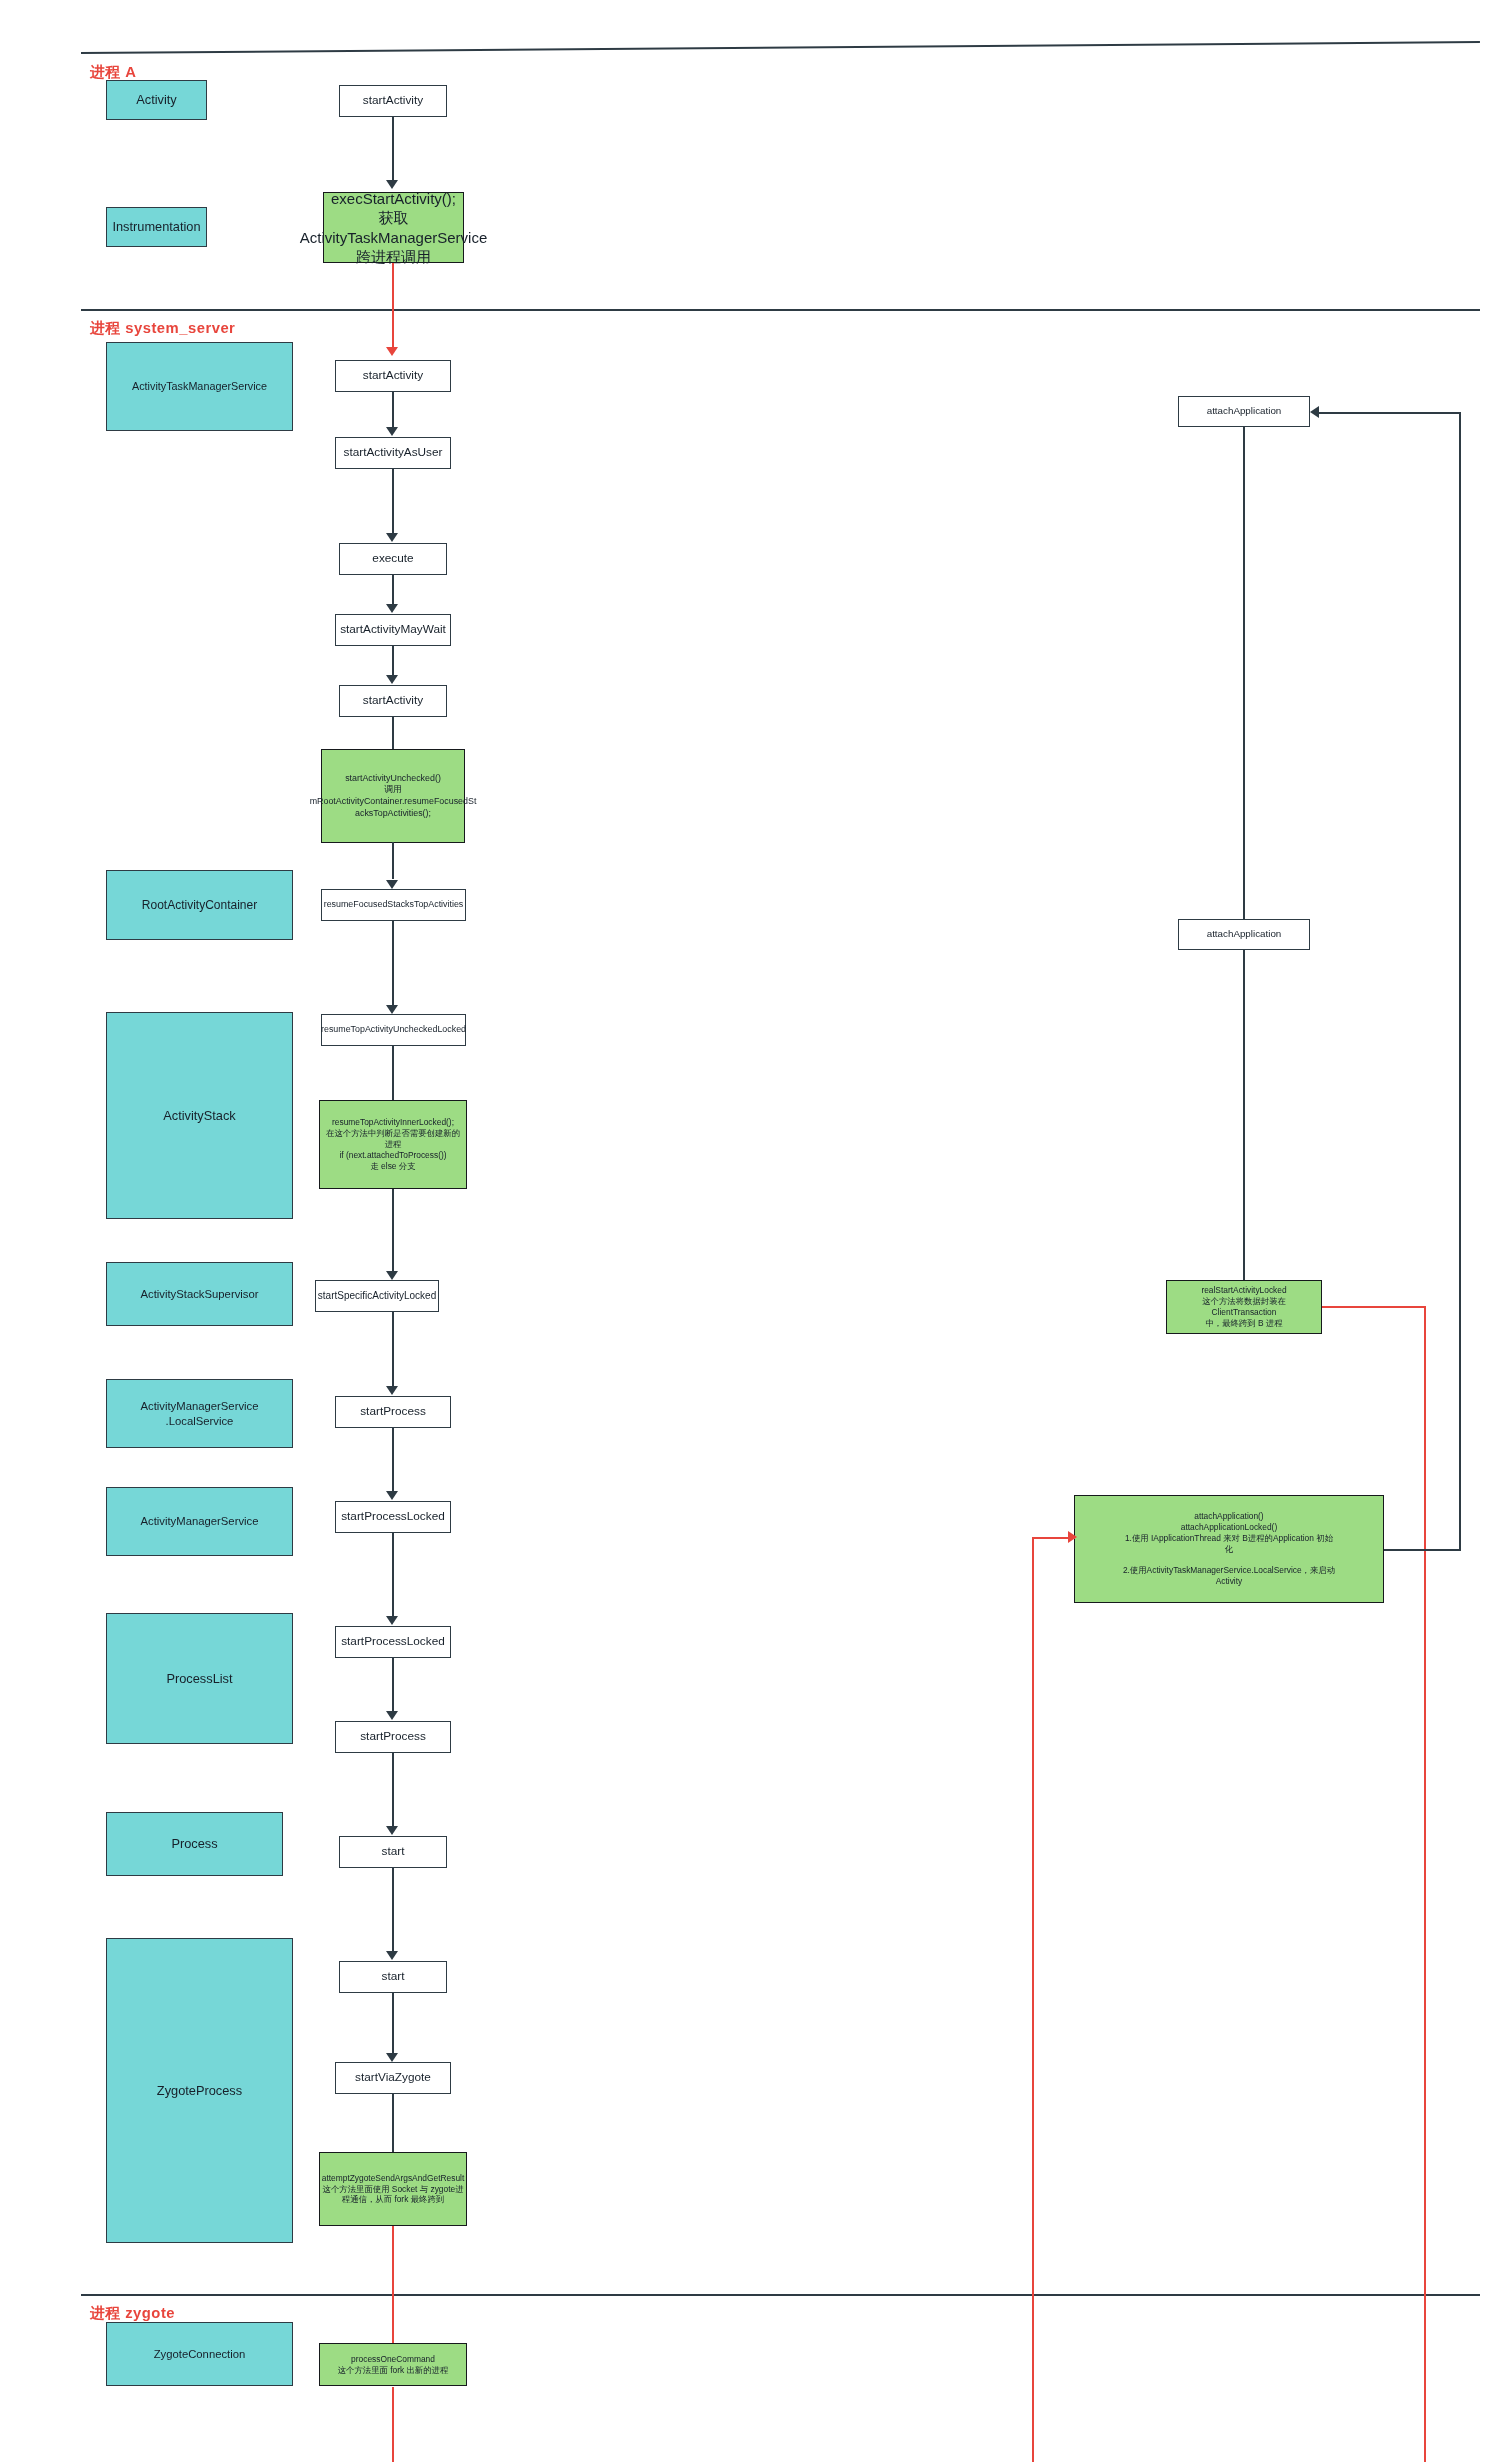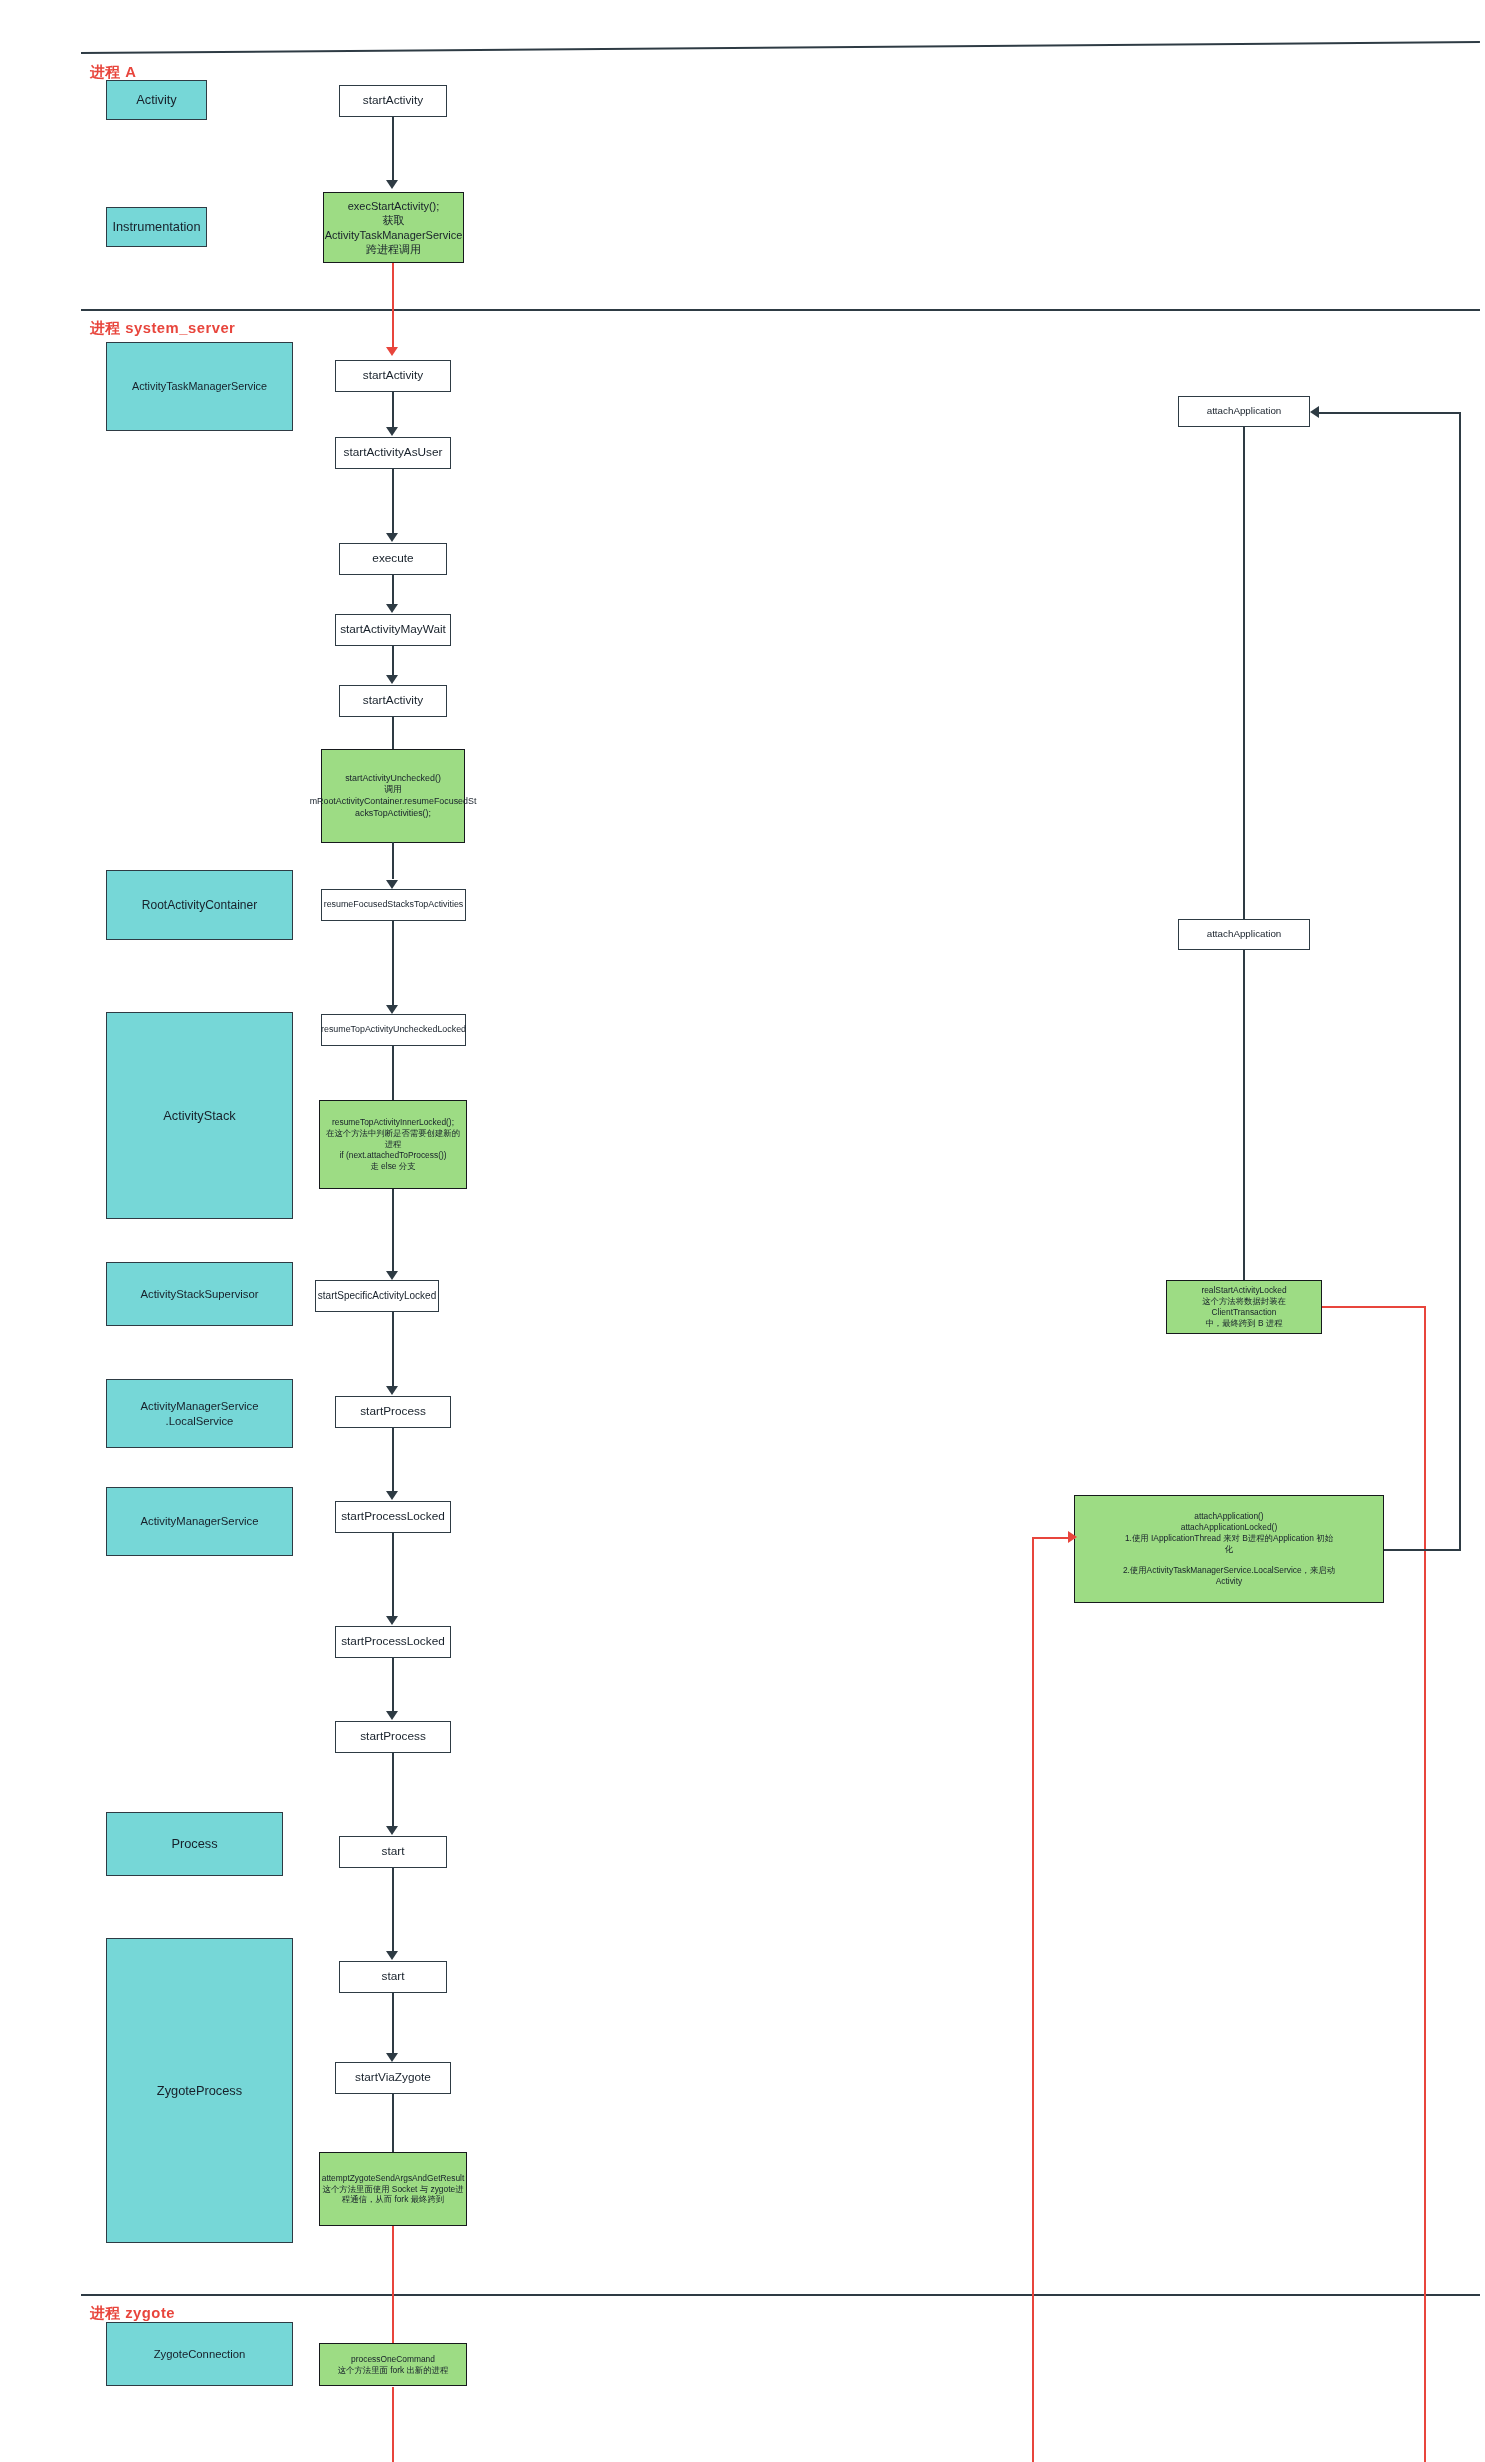--- a/index.html
+++ b/index.html
@@ -51,27 +51,28 @@
   <div class="cls" style="left:106px;top:80px;width:101px;height:40px;">Activity</div>
   <div class="cls" style="left:106px;top:207px;width:101px;height:40px;">Instrumentation</div>
 
   <div class="cls" style="left:106px;top:342px;width:187px;height:89px;font-size:10.8px;">ActivityTaskManagerService</div>
   <div class="cls" style="left:106px;top:870px;width:187px;height:70px;font-size:12px;">RootActivityContainer</div>
   <div class="cls" style="left:106px;top:1012px;width:187px;height:207px;">ActivityStack</div>
   <div class="cls" style="left:106px;top:1262px;width:187px;height:64px;font-size:11.3px;">ActivityStackSupervisor</div>
   <div class="cls" style="left:106px;top:1379px;width:187px;height:69px;font-size:11.3px;">ActivityManagerService
 .LocalService</div>
   <div class="cls" style="left:106px;top:1487px;width:187px;height:69px;font-size:11.3px;">ActivityManagerService</div>
+  <div class="cls" style="left:106px;top:1613px;width:187px;height:131px;">ProcessList</div>
   <div class="cls" style="left:106px;top:1812px;width:177px;height:64px;">Process</div>
   <div class="cls" style="left:106px;top:1938px;width:187px;height:305px;">ZygoteProcess</div>
 
   <div class="cls" style="left:106px;top:2322px;width:187px;height:64px;font-size:11.3px;">ZygoteConnection</div>
 
   <div class="node" style="left:339px;top:85px;width:108px;height:31.5px;">startActivity</div>
-  <div class="node green" style="left:323px;top:192px;width:141px;height:71px;font-size:11px;">execStartActivity();
+  <div class="node green" style="left:323px;top:192px;width:141px;height:71px;font-size:15px;">execStartActivity();
 获取
 ActivityTaskManagerService
 跨进程调用</div>
   <div class="edge v" style="left:392px;top:116px;height:64px;"></div>
   <div class="arrow down" style="left:386px;top:180px;"></div>
 
   <div class="edge v red" style="left:392px;top:263px;height:84px;"></div>
   <div class="arrow down red" style="left:386px;top:347px;"></div>
 
   <div class="node" style="left:335px;top:360px;width:116px;height:31.5px;">startActivity</div>

